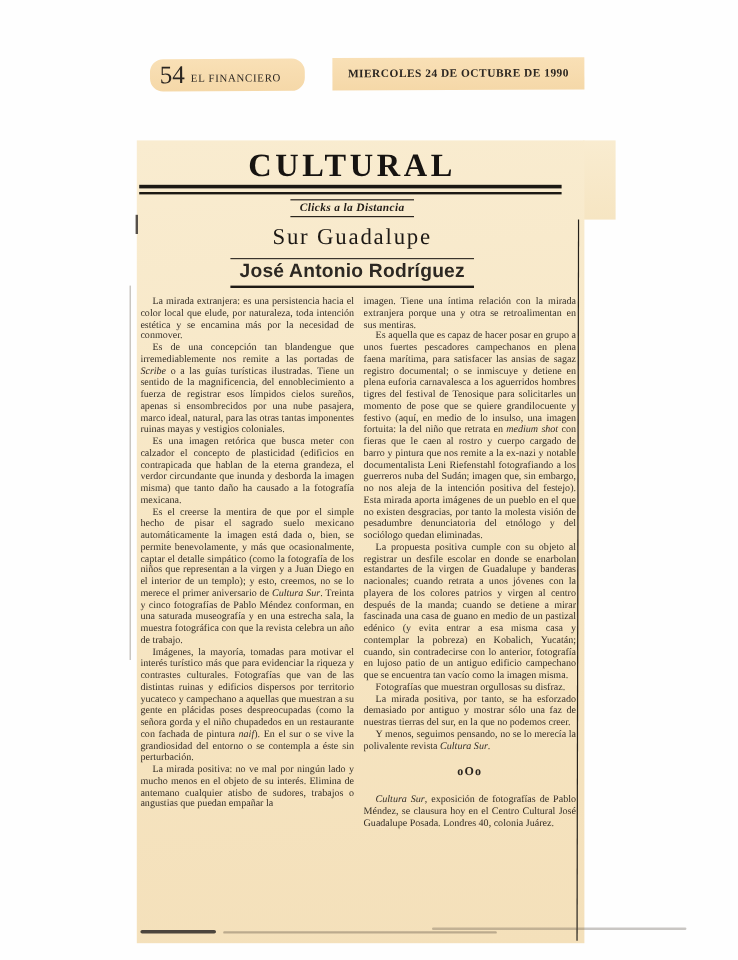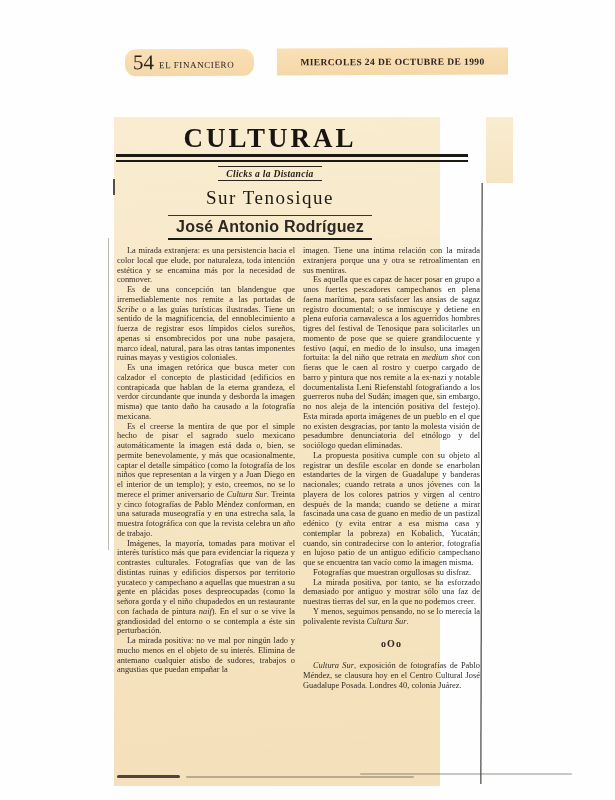--- a/index.html
+++ b/index.html
@@ -10,28 +10,28 @@
     -webkit-font-smoothing:antialiased;
   }
   .scan-page{position:absolute;inset:0;}
 
   
   .strip{
     position:absolute;background:linear-gradient(180deg,#f9e0b6,#f5d8a8);
     color:#2a2520;display:flex;align-items:center;
   }
   .strip-left{left:125px;top:49px;width:129px;height:27px;transform:rotate(-0.3deg);padding-left:8px;box-sizing:border-box;border-radius:11px;}
-  .strip-right{left:277px;top:48px;width:231px;height:27px;transform:rotate(-0.2deg);justify-content:center;}
+  .strip-right{left:277px;top:48px;width:210px;height:27px;transform:rotate(-0.2deg);justify-content:center;}
   .page-num{font-size:21px;line-height:21px;letter-spacing:0;}
   .paper-name{font-size:9px;letter-spacing:0.6px;margin-left:5px;margin-top:4px;font-weight:400;}
   .date-line{font-size:9.5px;letter-spacing:0.4px;font-weight:600;}
 
   
   .clipping{
-    position:absolute;left:114px;top:117px;width:326px;height:669px;
+    position:absolute;left:114px;top:117px;width:373px;height:669px;
     background:linear-gradient(175deg,#f9ecd0 0%,#f6e5c2 55%,#f4e0ba 100%);
     color:#2b2723;
   }
   .clip-ext{
     position:absolute;left:486px;top:117px;width:27px;height:66px;
     background:linear-gradient(180deg,#f9ecd0,#f6e5c2);
   }
   .section-title{
     position:absolute;left:0;right:14px;top:6px;text-align:center;
     font-size:27px;font-weight:bold;letter-spacing:3px;color:#171411;
@@ -108,21 +108,21 @@
 
   <div class="clipping">
 
     <div class="section-title">CULTURAL</div>
     <div class="double-rule"></div>
 
     <div class="kicker-wrap">
       <span class="kicker">Clicks a la Distancia</span>
     </div>
 
-    <h1 class="headline">Sur Tenosique</h1>
+    <h1 class="headline">Sur Guadalupe</h1>
 
     <div class="byline-wrap">
       <span class="byline">José Antonio Rodríguez</span>
     </div>
 
     <div class="col col-left">
       <div class="paras">
           <p class="para"><span>La mirada extranjera: es una persistencia hacia el color local que elude, por naturaleza, toda intención estética y se encamina más por la necesidad de conmover.</span></p>
           <p class="para"><span>Es de una concepción tan blandengue que irremediablemente nos remite a las portadas de </span><i>Scribe</i><span> o a las guías turísticas ilustradas. Tiene un sentido de la magnificencia, del ennoblecimiento a fuerza de registrar esos límpidos cielos sureños, apenas si ensombrecidos por una nube pasajera, marco ideal, natural, para las otras tantas imponentes ruinas mayas y vestigios coloniales.</span></p>
           <p class="para"><span>Es una imagen retórica que busca meter con calzador el concepto de plasticidad (edificios en contrapicada que hablan de la eterna grandeza, el verdor circundante que inunda y desborda la imagen misma) que tanto daño ha causado a la fotografía mexicana.</span></p>

